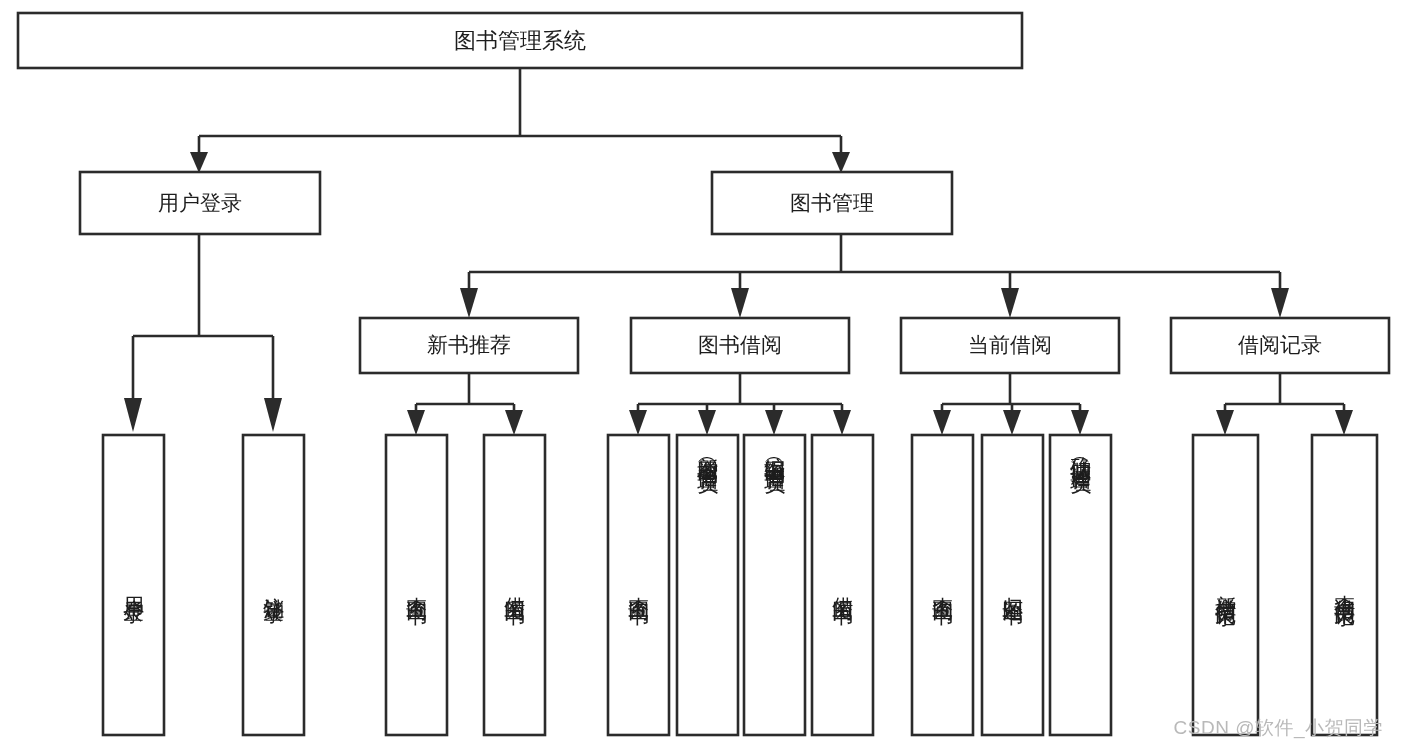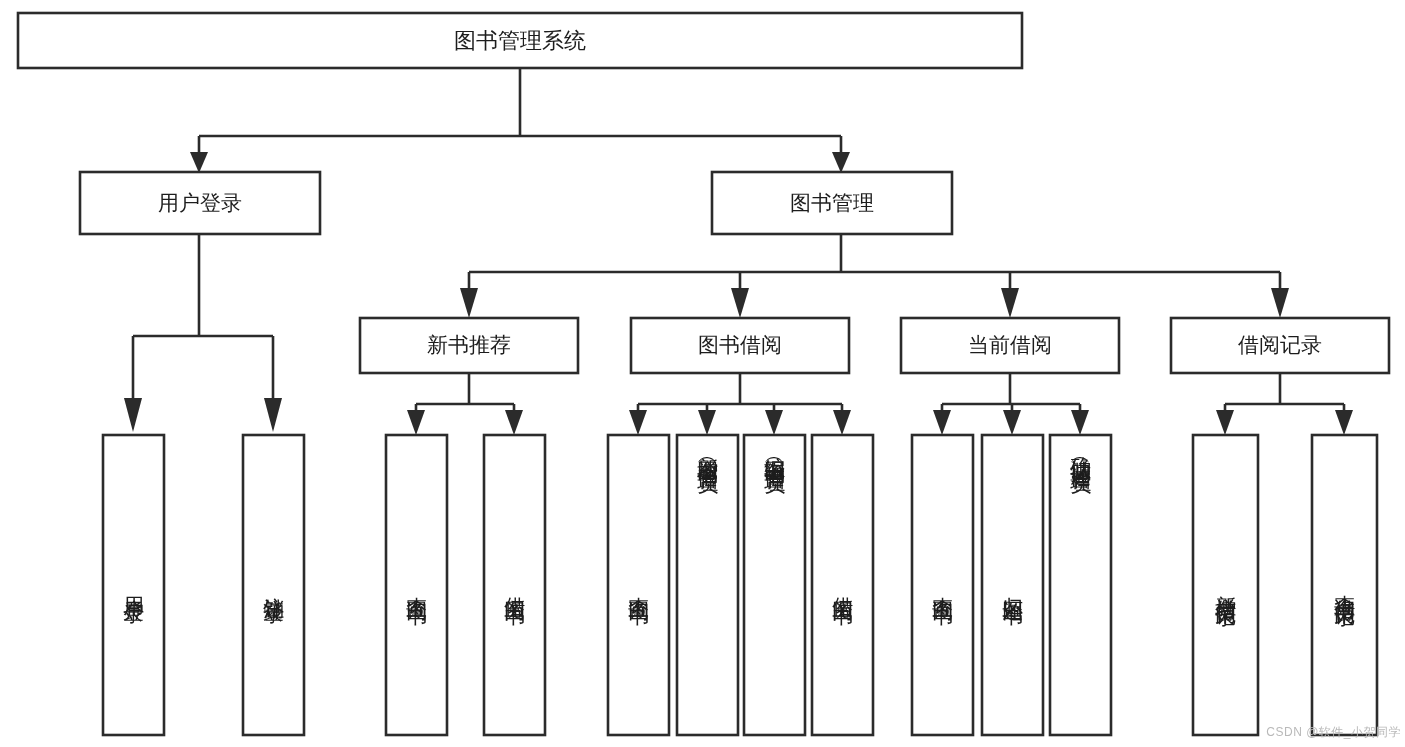--- a/index.html
+++ b/index.html
@@ -64,24 +64,24 @@
     font-family: "Liberation Sans", "DejaVu Sans", sans-serif;
     font-size: 21px;
     line-height: 1.08;
     letter-spacing: 2.5px;
     color: #1d1d1d;
     white-space: nowrap;
     text-align: center;
   }
   #watermark {
     position: absolute;
-    right: 4px;
+    right: 22px;
     bottom: 6px;
     font-family: "Liberation Sans", "DejaVu Sans", sans-serif;
-    font-size: 12px;
+    font-size: 19px;
     color: #b9b9b9;
     letter-spacing: 0.5px;
     white-space: nowrap;
   }
 </style>
 </head>
 <body>
 
 <div id="diagram-root">
 

